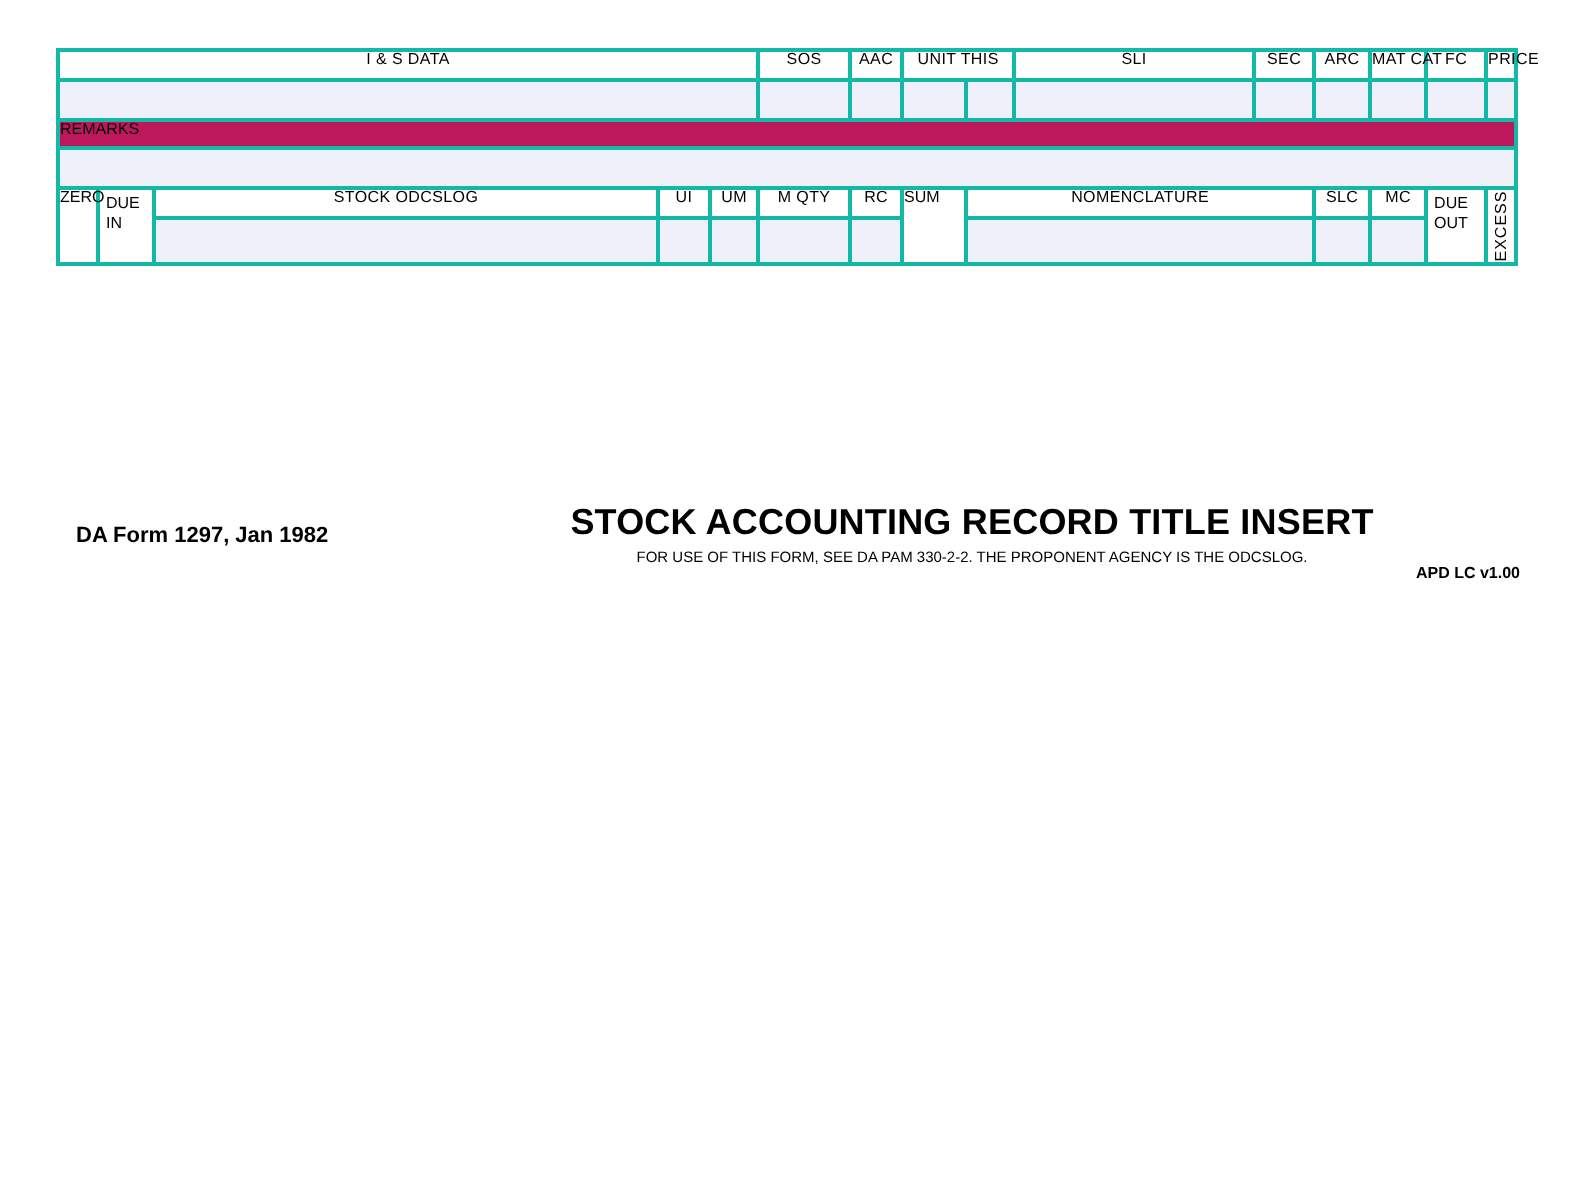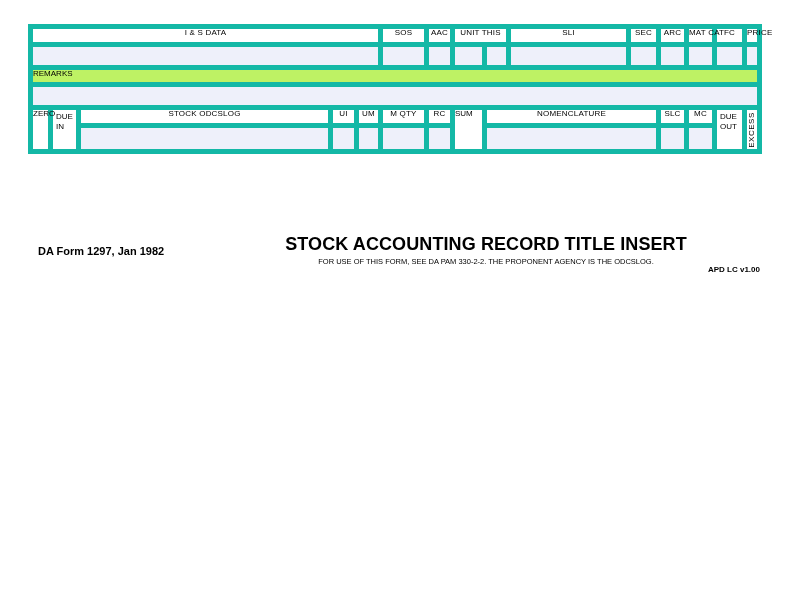--- a/index.html
+++ b/index.html
@@ -20,21 +20,21 @@
   
   .form-table {
     position: absolute;
     left: 28px;
     top: 24px;
     width: 729px;
     border-collapse: collapse;
     table-layout: fixed;
   }
   .form-table td {
-    border: 5px solid #14b8a6;
+    border: 2px solid #14b8a6;
     padding: 0;
     margin: 0;
     vertical-align: top;
     font-size: 8px;
     line-height: 1;
   }
 
   
   .hdr {
     height: 13px;
@@ -82,32 +82,32 @@
     top: 50%;
     transform: translate(-50%, -50%) rotate(-90deg);
     transform-origin: center center;
     font-size: 8px;
     letter-spacing: 0.5px;
     white-space: nowrap;
   }
 
   
   .remarks-label {
-    background: #bef264;
+    background: #be185d;
     height: 12px;
     font-size: 8px;
     padding-left: 2px;
     vertical-align: middle;
   }
 
   
   .footer {
     position: absolute;
     left: 0;
-    top: 232px;
+    top: 249px;
     width: 786px;
     height: 60px;
   }
   .form-id {
     position: absolute;
     left: 38px;
     top: 13px;
     font-size: 11px;
     font-weight: bold;
     white-space: nowrap;

